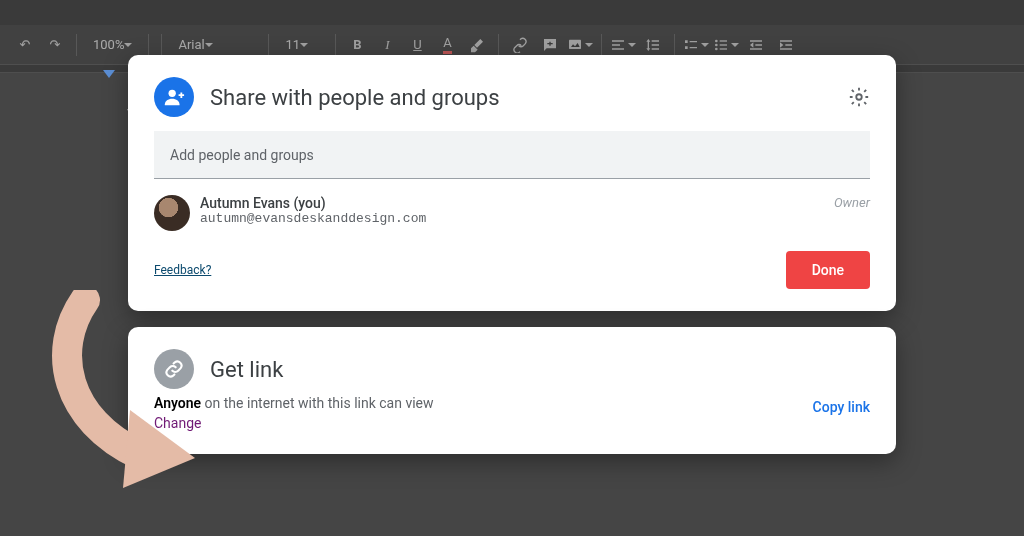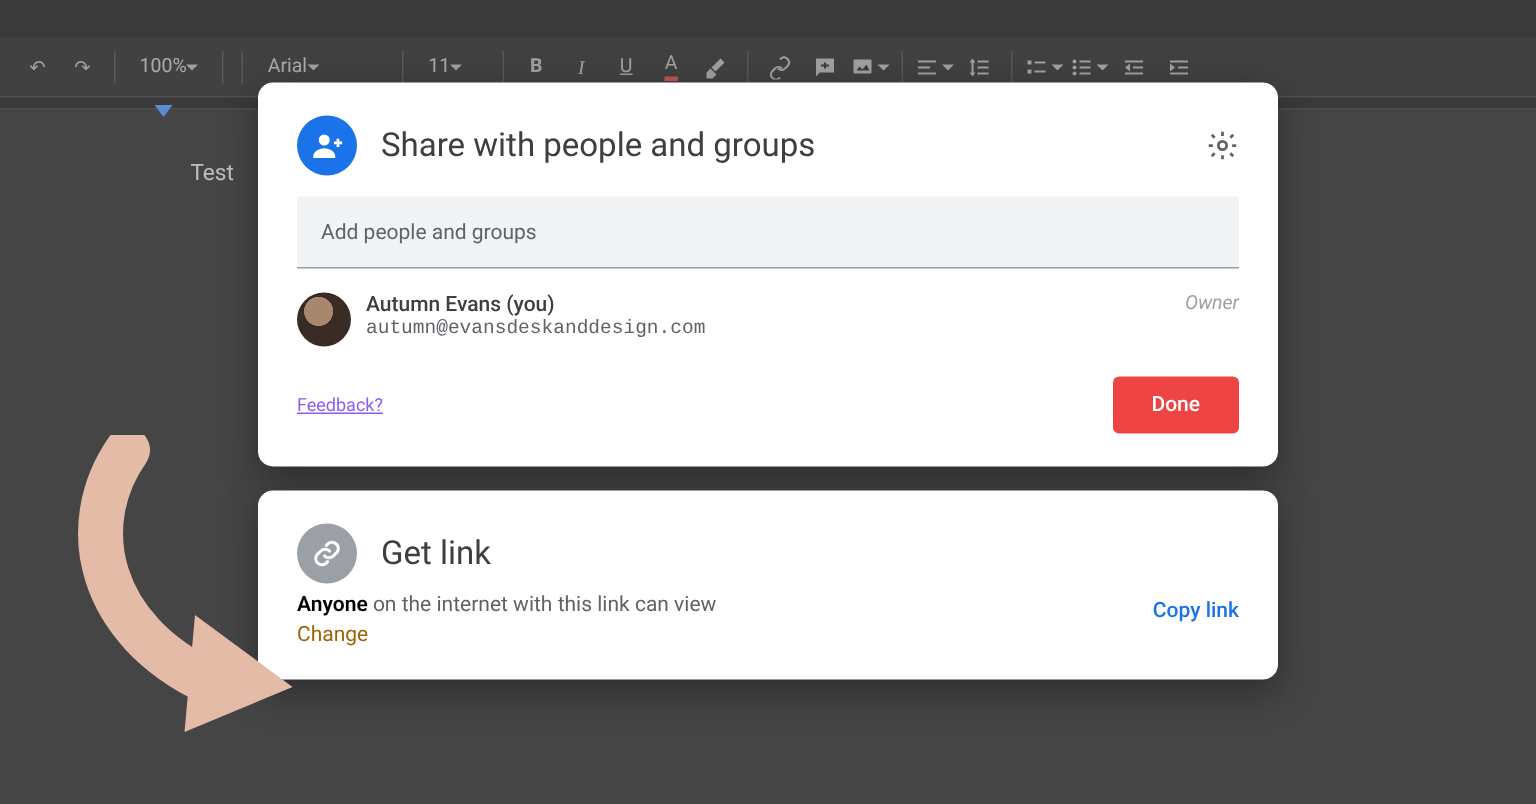--- a/index.html
+++ b/index.html
@@ -69,21 +69,21 @@
     border-top: 8px solid #5b8ed4;
   }
 
   
   .dialog-layer {
     position: absolute; inset: 0;
     display: flex; flex-direction: column; align-items: center;
     padding-top: 55px;
   }
   .card {
-    width: 680px;
+    width: 768px;
     background: #fff;
     border-radius: 10px;
     padding: 22px 26px;
     box-shadow: 0 8px 24px rgba(0,0,0,0.35);
   }
   .share-card { margin-bottom: 16px; }
 
   .card-head {
     display: flex; align-items: center; gap: 16px;
     margin-bottom: 14px;
@@ -130,41 +130,41 @@
   }
   .member-name { font-size: 14px; color: #3c4043; font-weight: 500; }
   .member-email { font-size: 13px; color: #5f6368; font-family: Liberation Mono, monospace; }
   .role { font-size: 13px; color: #9aa0a6; font-style: italic; }
 
   .card-foot {
     display: flex; align-items: center; justify-content: space-between;
     margin-top: 12px;
   }
   .feedback {
-    font-size: 12px; color: #8b5cf6; text-decoration: underline;
+    font-size: 12px; color: #0c4a6e; text-decoration: underline;
     cursor: pointer;
   }
   .done-btn {
     background: #ef4444; color: #fff;
     border: none; border-radius: 4px;
     height: 38px; padding: 0 26px;
     font-size: 14px; font-weight: 500;
     cursor: pointer;
     font-family: inherit;
   }
 
   .link-body {
     display: flex; align-items: flex-start; justify-content: space-between;
     margin-top: 4px;
   }
   .link-desc { font-size: 14px; color: #5f6368; }
   .link-desc b { color: #000000; font-weight: 600; }
   .change-link {
     display: inline-block; margin-top: 4px;
-    font-size: 14px; color: #a16207; cursor: pointer;
+    font-size: 14px; color: #701a75; cursor: pointer;
   }
   .copy-link {
     font-size: 14px; color: #1a73e8; font-weight: 500;
     cursor: pointer; margin-top: 4px;
   }
 
   
   .arrow {
     position: absolute;
     left: 35px; top: 290px;

